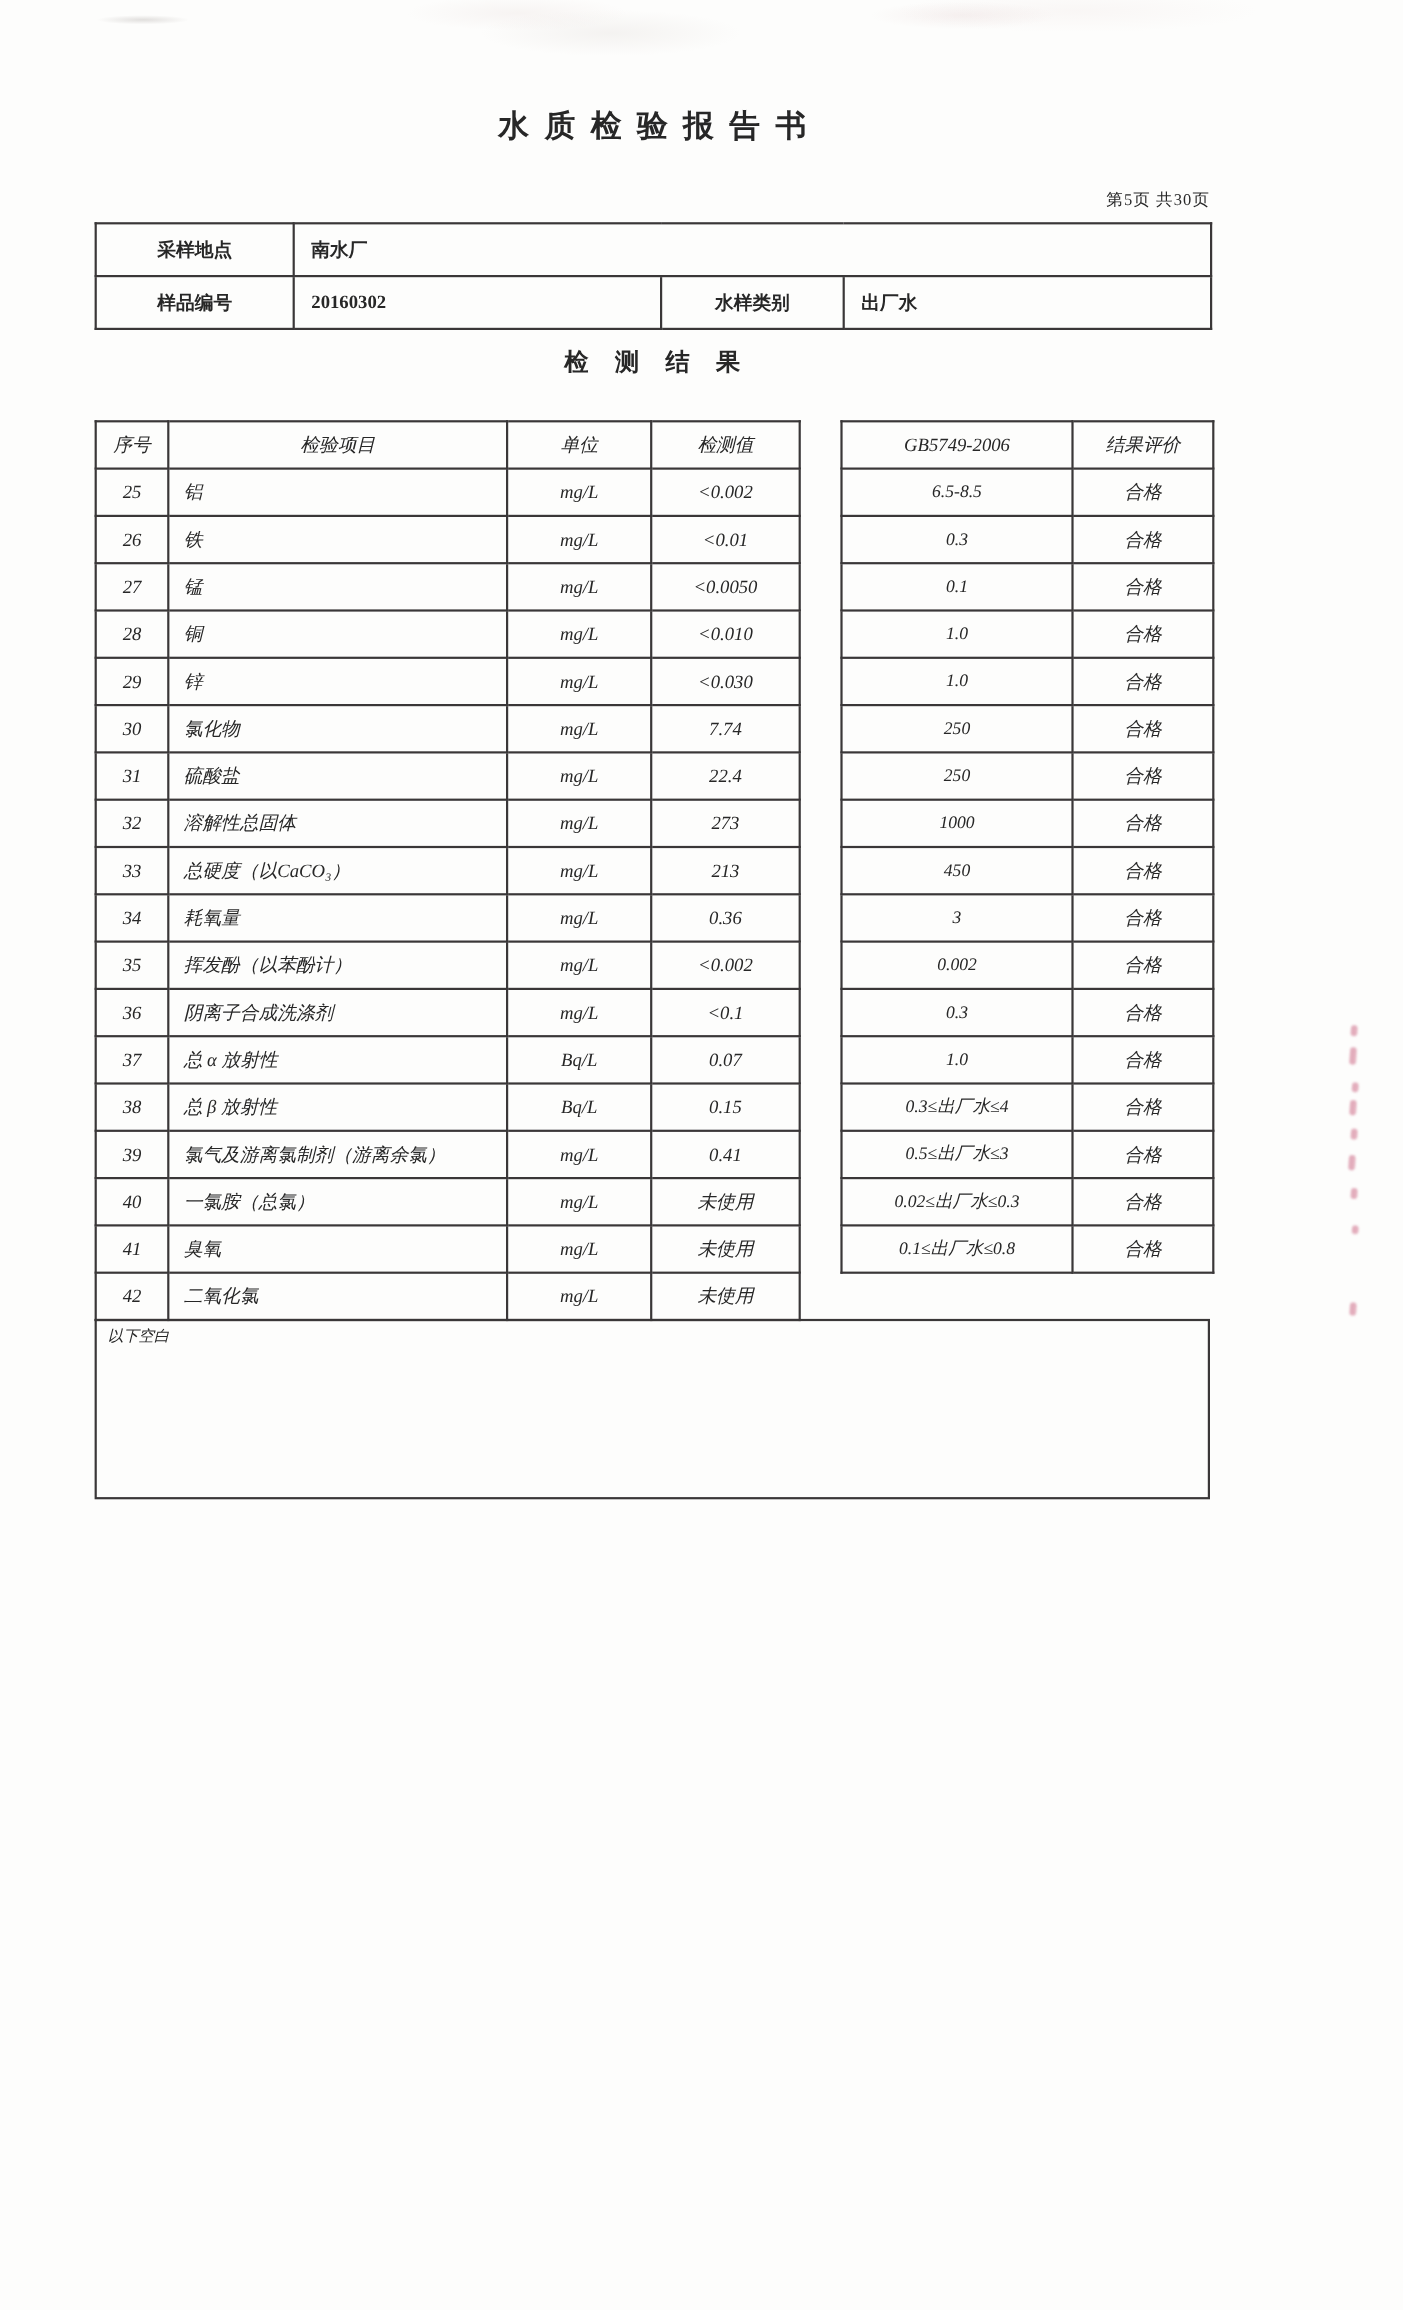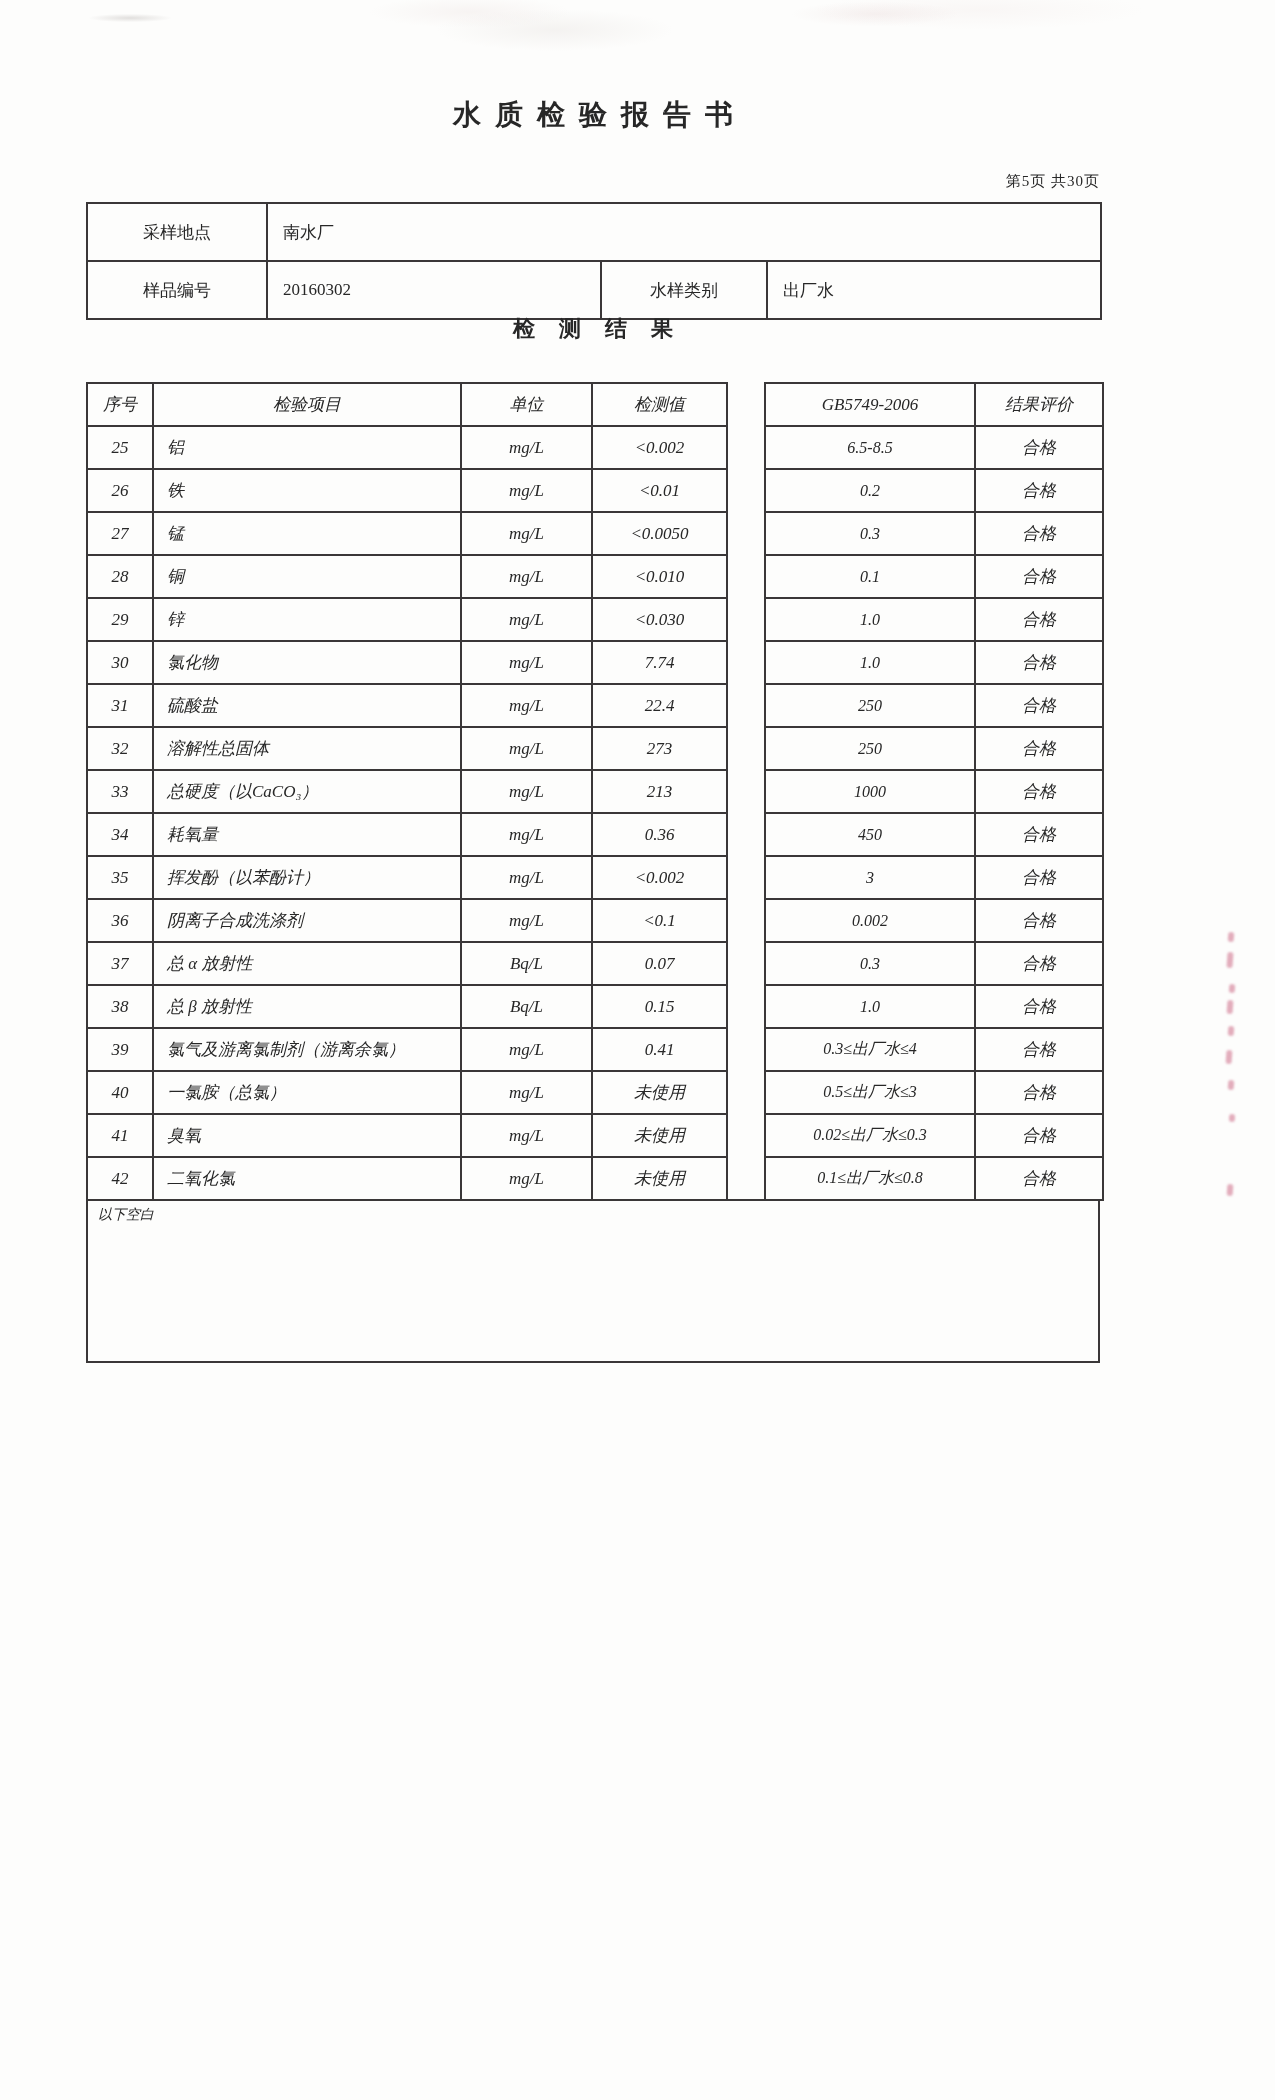--- a/index.html
+++ b/index.html
@@ -33,22 +33,22 @@
   .page-info{
     position:absolute;left:86px;top:172px;width:1014px;
     text-align:right;font-size:15px;letter-spacing:1px;
   }
   
   .info-table{
     position:absolute;left:86px;top:202px;width:1014px;
     border-collapse:collapse;table-layout:fixed;
   }
   .info-table td{
-    border:2px solid #3a3738;height:58px;font-size:17px;
-    padding:0;box-sizing:border-box;
+    border:2px solid #3a3738;height:48px;font-size:17px;
+    padding:0;box-sizing:border-box;font-weight:bold;
   }
   .info-table td.lbl{text-align:center;}
   .info-table td.val{text-align:left;padding-left:15px;}
   
   .section-title{
     position:absolute;left:86px;top:314px;width:1014px;margin:0;
     text-align:center;font-size:22px;font-weight:bold;
     letter-spacing:24px;padding-left:24px;box-sizing:border-box;
   }
   
@@ -250,24 +250,20 @@
           <th>GB5749-2006</th>
           <th>结果评价</th>
         </tr>
       </thead>
       <tbody>
           <tr>
             <td class="std-cell">6.5-8.5</td>
             <td>合格</td>
           </tr>
           <tr>
-            <td class="std-cell">0.2</td>
-            <td>合格</td>
-          </tr>
-          <tr>
             <td class="std-cell">0.3</td>
             <td>合格</td>
           </tr>
           <tr>
             <td class="std-cell">0.1</td>
             <td>合格</td>
           </tr>
           <tr>
             <td class="std-cell">1.0</td>
             <td>合格</td>

